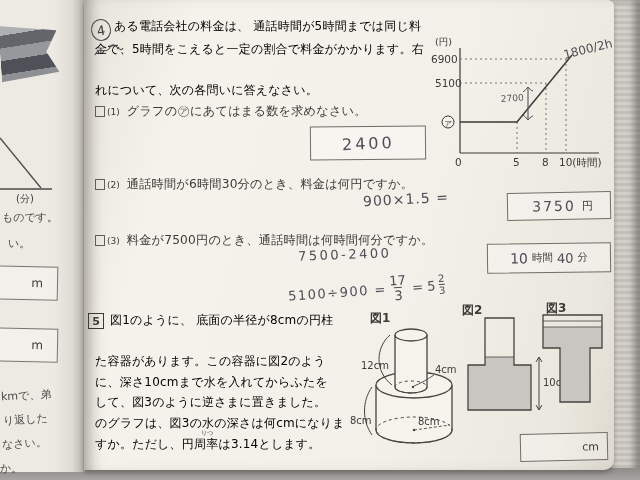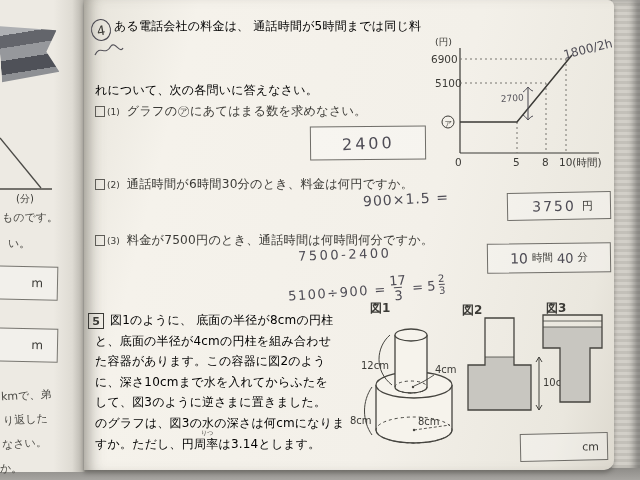--- a/index.html
+++ b/index.html
@@ -75,20 +75,21 @@
     <div class="lp-text" style="left:0;top:461px;">か。</div>
   </div>
 
   <div class="main-page"></div>
 
 
   <div class="circled-num" style="left:91px;top:19px;">
     <span>4</span>
   </div>
   <div class="line" style="left:114px;top:18px;">ある電話会社の料金は、 通話時間が5時間までは同じ料</div>
+  <div class="line" style="left:95px;top:41px;">金で、5時間をこえると一定の割合で料金がかかります。右</div>
   <div class="line" style="left:95px;top:82px;">れについて、次の各問いに答えなさい。</div>
   <svg style="position:absolute;left:93px;top:42px;" width="32" height="18" viewBox="0 0 32 18">
     <path d="M2,13 C7,2 12,15 18,4 C22,-1 27,12 30,6" stroke="#55535a" stroke-width="1.2" fill="none"></path>
   </svg>
 
   <div class="qrow" style="left:95px;top:103px;">
     <span class="chk"></span>
     <span class="qn">(1)</span>
     <span class="qtext">グラフの㋐にあてはまる数を求めなさい。</span>
   </div>
@@ -158,29 +159,28 @@
     <span class="hw" style="position:static;font-size:14px;">10</span>
     <span class="print" style="font-size:10.5px;">時間</span>
     <span class="hw" style="position:static;font-size:13px;">40</span>
     <span class="print" style="font-size:10.5px;">分</span>
   </div>
 
   <div class="boxed-num" style="left:88px;top:313px;">
     <span>5</span>
   </div>
   <div class="line" style="left:110px;top:312px;">図1のように、 底面の半径が8cmの円柱</div>
-  <div class="line" style="left:95px;top:333px;">と、底面の半径が4cmの円柱を組み合わせ</div>
   <div class="line" style="left:95px;top:353px;">た容器があります。この容器に図2のよう</div>
   <div class="line" style="left:95px;top:374px;">に、深さ10cmまで水を入れてからふたを</div>
   <div class="line" style="left:95px;top:394px;">して、図3のように逆さまに置きました。</div>
   <div class="line" style="left:95px;top:415px;">のグラフは、図3の水の深さは何cmになりま</div>
   <div class="line" style="left:95px;top:436px;">すか。ただし、円周率は3.14とします。</div>
   <div class="furi" style="left:201px;top:429px;">りつ</div>
 
-  <div class="figlabel" style="left:362px;top:300px;padding-left:8px;">図1</div>
+  <div class="figlabel" style="left:362px;top:310px;padding-left:8px;">図1</div>
   <svg style="position:absolute;left:350px;top:325px;" width="122" height="138" viewBox="0 0 122 138">
 
     <path d="M26,60 L26,105 A38,13 0 0 0 102,105 L102,60" fill="#f6f3ec" stroke="#45443f" stroke-width="1.3"></path>
     <ellipse cx="64" cy="60" rx="38" ry="13" fill="#f6f3ec" stroke="#45443f" stroke-width="1.3"></ellipse>
     <ellipse cx="64" cy="105" rx="38" ry="13" fill="none" stroke="#45443f" stroke-width="1" stroke-dasharray="3 3"></ellipse>
 
     <path d="M45,10 L45,62 A16,6 0 0 0 77,62 L77,10" fill="#f6f3ec" stroke="#45443f" stroke-width="1.3"></path>
     <ellipse cx="61" cy="10" rx="16" ry="6" fill="#f6f3ec" stroke="#45443f" stroke-width="1.3"></ellipse>
     <ellipse cx="61" cy="62" rx="16" ry="6" fill="none" stroke="#45443f" stroke-width="1" stroke-dasharray="3 3"></ellipse>
 

